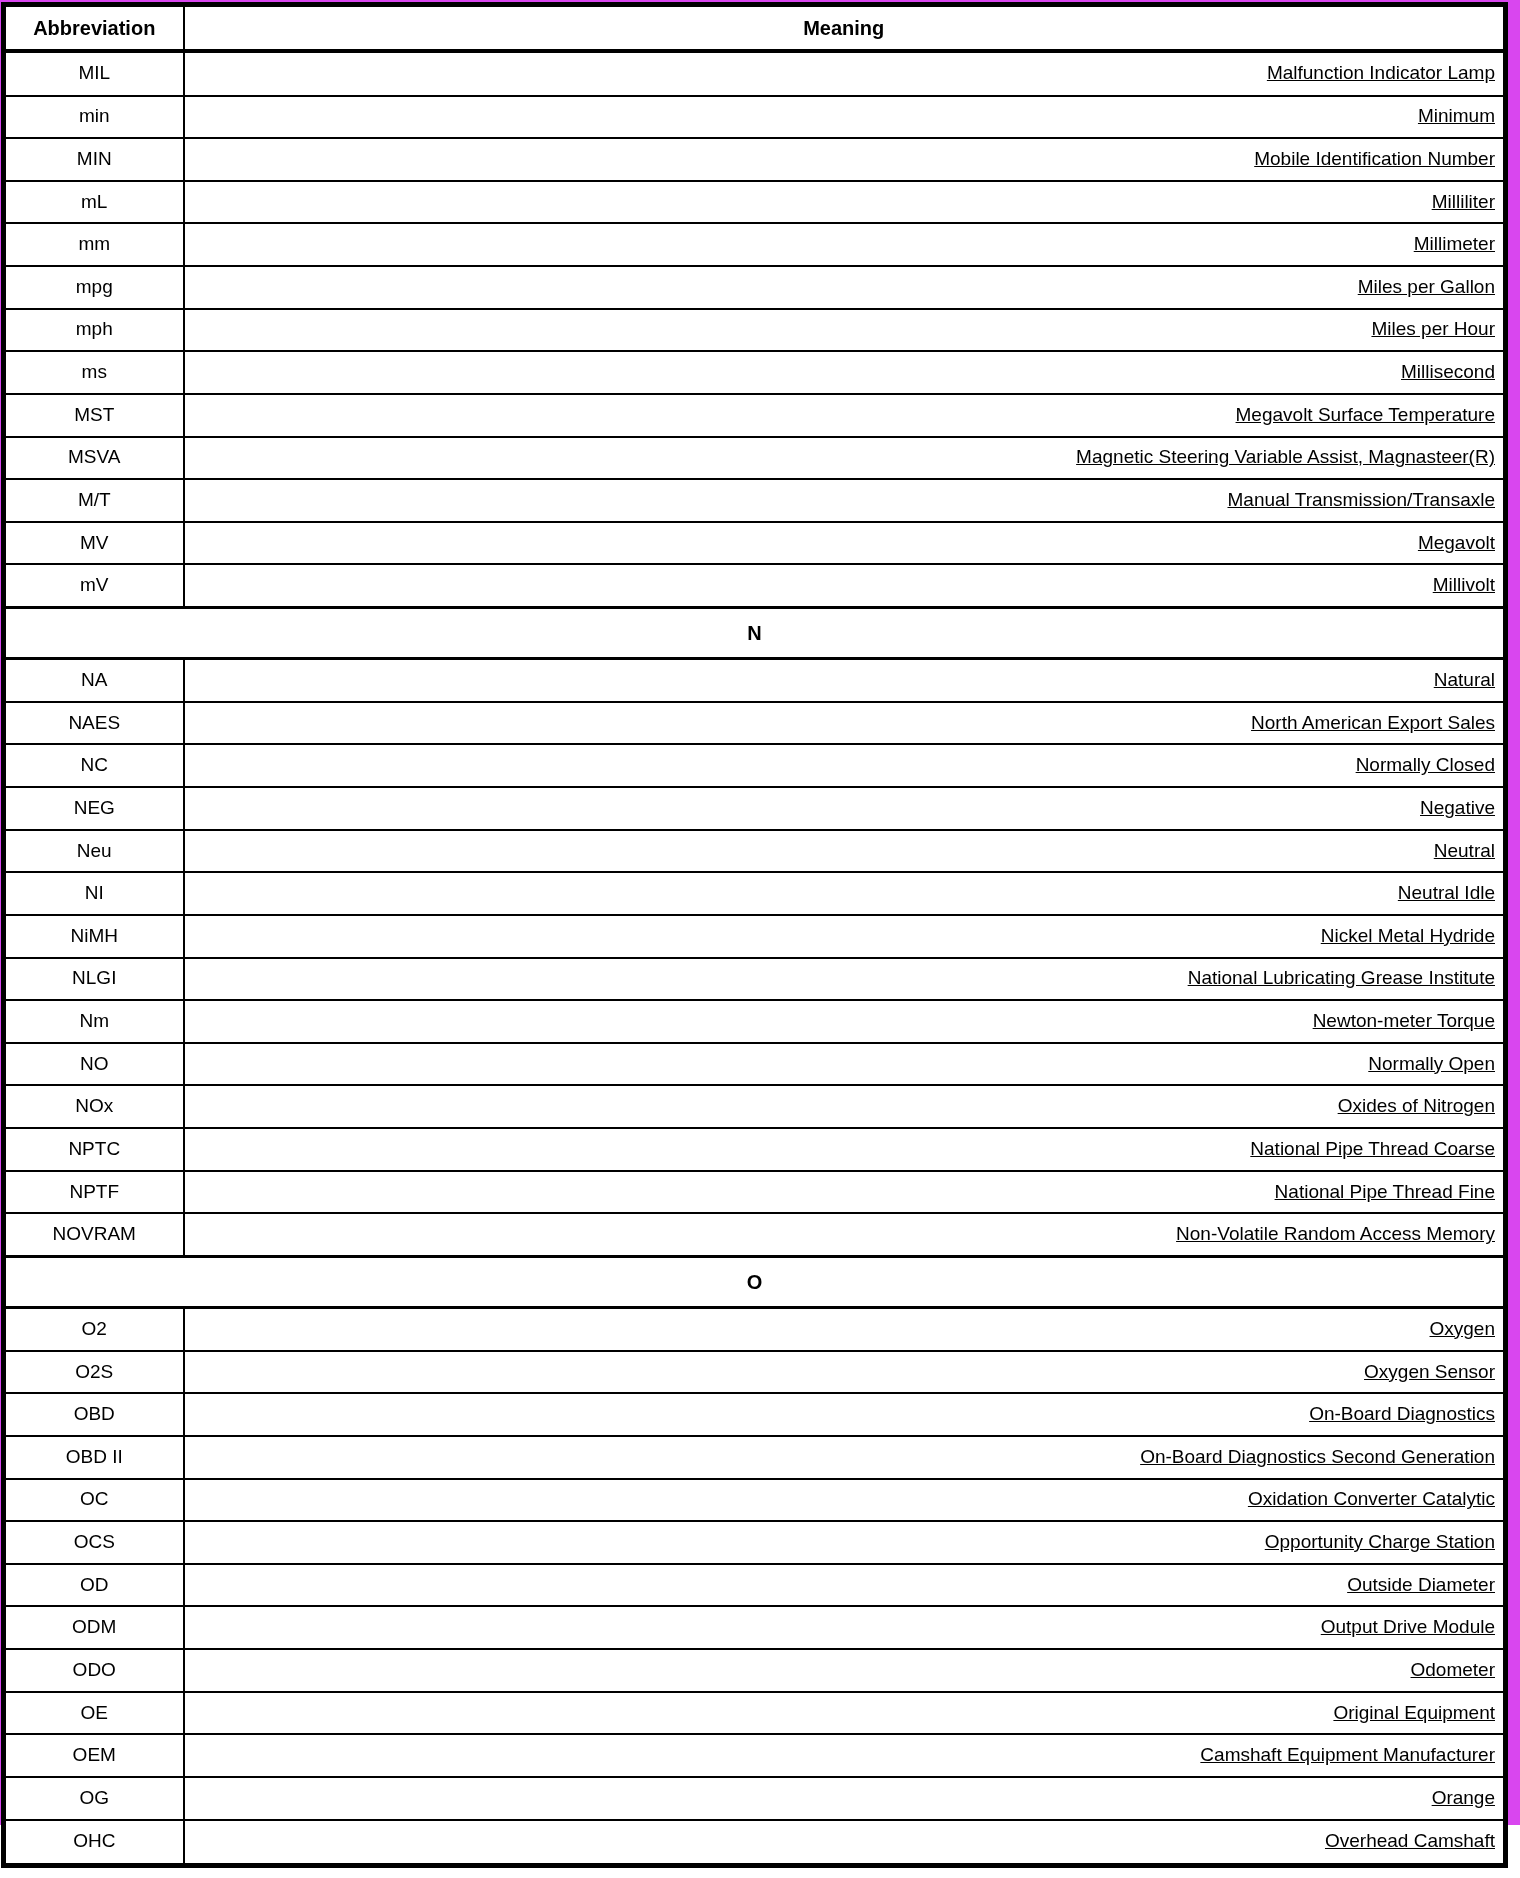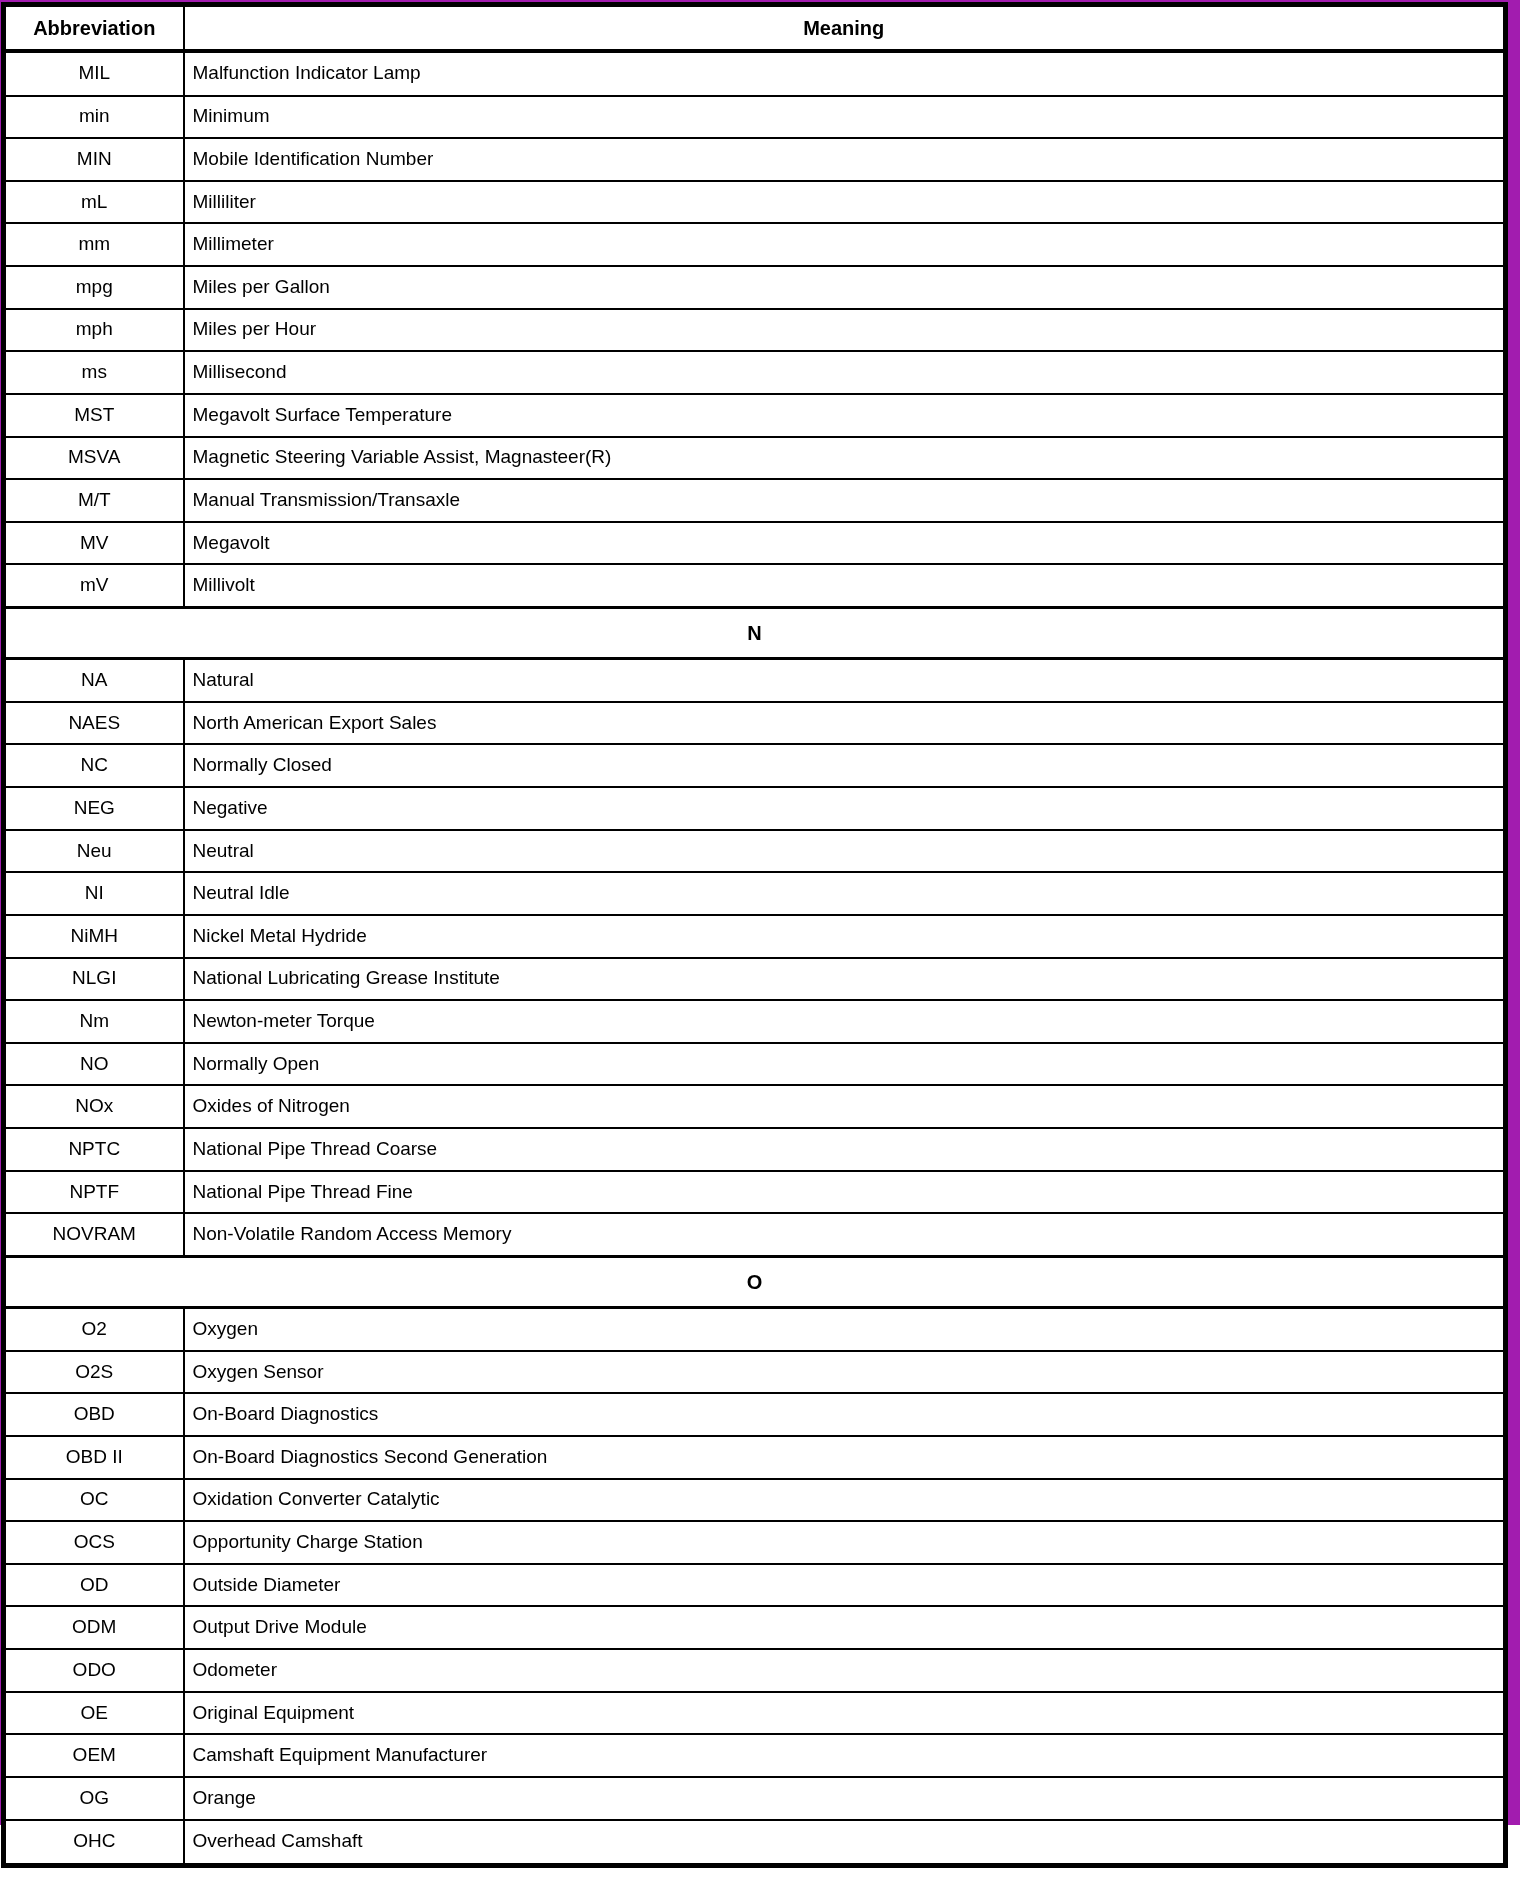--- a/index.html
+++ b/index.html
@@ -9,21 +9,21 @@
     width: 1520px;
     height: 1878px;
     font-family: "Liberation Sans", sans-serif;
     color: #000000;
     overflow: hidden;
   }
   .page {
     position: relative;
     width: 1520px;
     height: 1825px;
-    background: #a21caf;
+    background: #d946ef;
   }
   table.abbrev-table {
     position: absolute;
     left: 1px;
     top: 2px;
     width: 1507px;
     height: 1866px;
     border-collapse: collapse;
     table-layout: fixed;
     border: 5px solid #000000;
@@ -44,22 +44,23 @@
     font-size: 20px;
     text-align: center;
     height: 40px;
     border-bottom-width: 4px;
   }
   td.cell-abbr {
     text-align: center;
     padding: 0 4px;
   }
   td.cell-meaning {
-    text-align: left;
+    text-align: right;
     padding: 0 8px;
+    text-decoration: underline;
   }
   tr.section-row td {
     text-align: center;
     font-weight: bold;
     font-size: 20px;
     border-top-width: 3px;
     border-bottom-width: 3px;
   }
 </style>
 </head>

